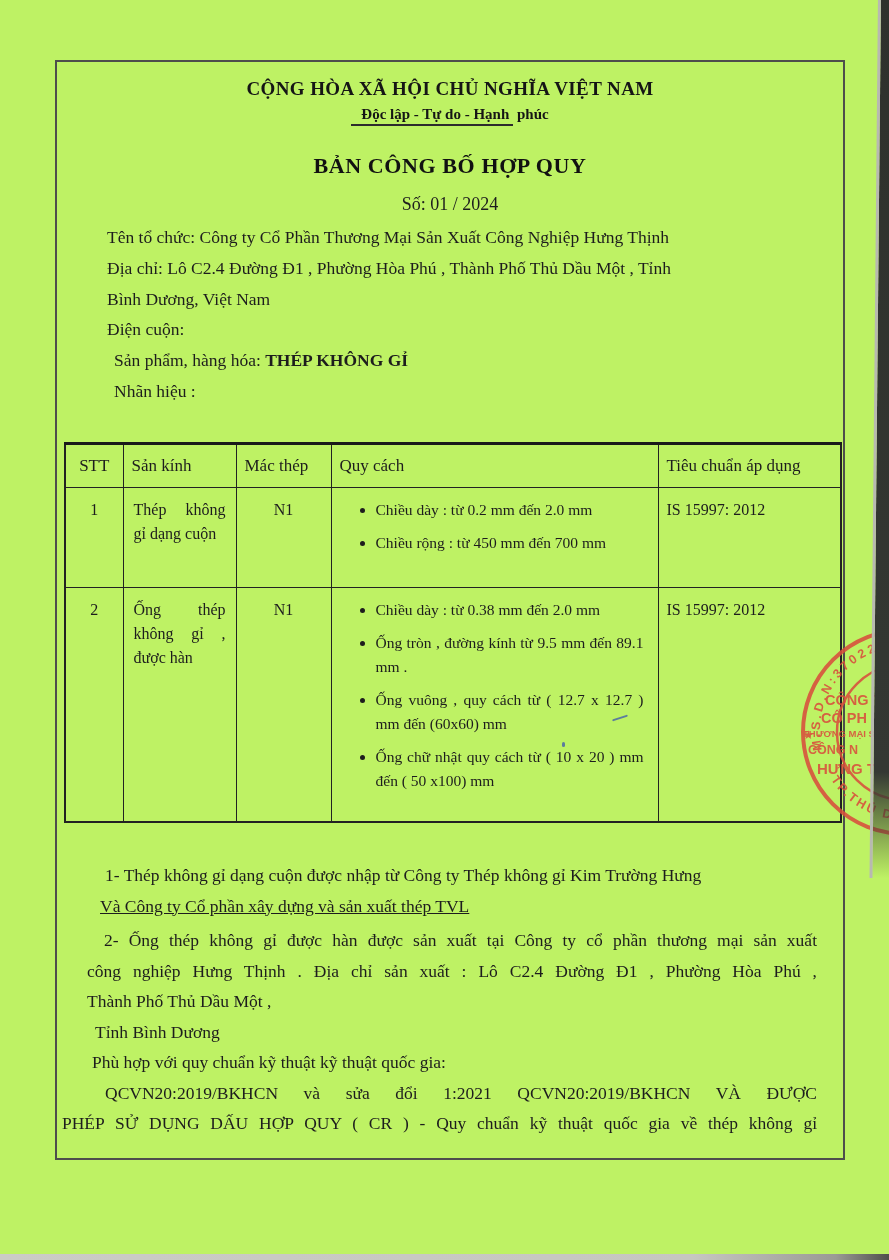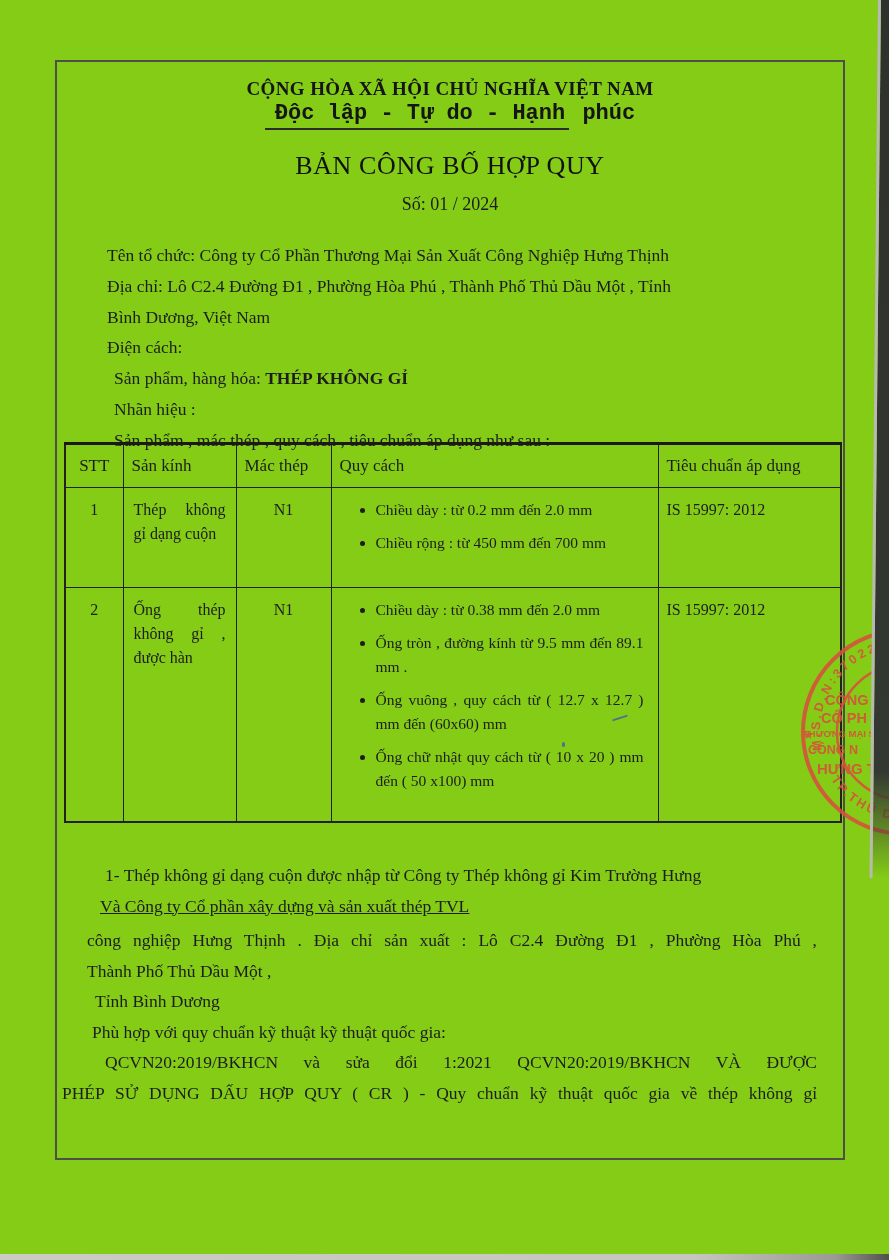--- a/index.html
+++ b/index.html
@@ -1,34 +1,34 @@
 <!DOCTYPE html>
 <html style="--stamp-color: #d94f3d;"><head>
 <meta charset="utf-8">
 <style>
   html,body{margin:0;padding:0;background:#e9e9e6;}
   .page{
-    position:relative;width:889px;height:1260px;background:#84cc16;
+    position:relative;width:889px;height:1260px;background:#bef264;
     overflow:hidden;font-family:"Liberation Serif","DejaVu Serif",serif;
     color:#1d1d1d;
   }
   
   .frame{
     position:absolute;left:55px;top:60px;width:786px;height:1096px;
     border:2px solid #4e4e4c;background:transparent;
   }
   
   .doc-header{position:absolute;left:0;top:15px;width:100%;text-align:center;}
   .nat-title{font-size:19px;font-weight:bold;letter-spacing:.4px;color:#151515;line-height:24px;}
-  .motto{font-size:22px;font-weight:bold;line-height:26px;color:#151515;font-family:Liberation Mono, monospace;}
+  .motto{font-size:15px;font-weight:bold;line-height:26px;color:#151515;}
   .motto .u{border-bottom:2px solid #2c2c2c;padding:0 4px 2px 10px;}
-  .doc-title{font-size:26px;font-weight:normal;letter-spacing:.6px;margin-top:25px;line-height:28px;color:#111;}
+  .doc-title{font-size:22px;font-weight:bold;letter-spacing:.6px;margin-top:25px;line-height:28px;color:#111;}
   .doc-number{font-size:18px;margin-top:12px;line-height:24px;}
   
-  .info{position:absolute;left:50px;top:160px;right:24px;font-size:17.5px;line-height:30.8px;margin-top:18px;}
+  .info{position:absolute;left:50px;top:160px;right:24px;font-size:17.5px;line-height:30.8px;}
   .info .indent{padding-left:7px;}
   .bold{font-weight:bold;}
   
   .tbl-wrap{position:absolute;left:7px;top:380px;}
   table{border-collapse:collapse;table-layout:fixed;width:776px;border:2px solid #222;border-top:3px solid #1a1a1a;}
   th,td{border:1.5px solid #222;vertical-align:top;font-weight:normal;}
   thead tr{height:44px;}
   th{font-size:17px;text-align:left;padding:6px 8px;vertical-align:middle;}
   th.c, td.c{text-align:center;}
   tr.r1{height:100px;}
@@ -82,24 +82,23 @@
       <div class="nat-title">CỘNG HÒA XÃ HỘI CHỦ NGHĨA VIỆT NAM</div>
       <div class="motto"><span class="u">Độc lập - Tự do - Hạnh</span> <span>phúc</span></div>
       <div class="doc-title">BẢN CÔNG BỐ HỢP QUY</div>
       <div class="doc-number">Số: 01 / 2024</div>
     </div>
 
     <div class="info">
       <div>Tên tổ chức: Công ty Cổ Phần Thương Mại Sản Xuất Công Nghiệp Hưng Thịnh</div>
       <div>Địa chỉ: Lô C2.4 Đường Đ1 , Phường Hòa Phú , Thành Phố Thủ Dầu Một , Tỉnh</div>
       <div>Bình Dương, Việt Nam</div>
-      <div>Điện cách:</div>
+      <div>Điện cuộn:</div>
       <div class="indent"><span>Sản phẩm, hàng hóa: </span><span class="bold">THÉP KHÔNG GỈ</span></div>
       <div class="indent">Nhãn hiệu :</div>
-      <div class="indent">Sản phẩm , mác thép , quy cách , tiêu chuẩn áp dụng như sau :</div>
     </div>
 
     <div class="tbl-wrap">
       <table>
         <colgroup>
           <col style="width:58px">
             <col style="width:113px">
             <col style="width:95px">
             <col style="width:327px">
             <col style="width:183px">
@@ -141,20 +140,21 @@
             <td>IS 15997: 2012</td>
           </tr>
         </tbody>
       </table>
     </div>
 
     <div class="notes">
       <div class="ln n1a">1- Thép không gỉ dạng cuộn được nhập từ Công ty Thép không gỉ Kim Trường Hưng</div>
       <div class="ln n1b">Và Công ty Cổ phần xây dựng và sản xuất thép TVL</div>
       <div class="n2">
+        <div class="ln n2a jst">2- Ống thép không gỉ được hàn được sản xuất tại Công ty cổ phần thương mại sản xuất</div>
         <div class="ln n2bc jst">công nghiệp Hưng Thịnh . Địa chỉ sản xuất : Lô C2.4 Đường Đ1 , Phường Hòa Phú ,</div>
         <div class="ln n2bc">Thành Phố Thủ Dầu Một ,</div>
       </div>
       <div class="ln n3">Tỉnh Bình Dương</div>
       <div class="ln n4">Phù hợp với quy chuẩn kỹ thuật kỹ thuật quốc gia:</div>
       <div class="ln n5a jst">QCVN20:2019/BKHCN và sửa đổi 1:2021 QCVN20:2019/BKHCN VÀ ĐƯỢC</div>
       <div class="ln n5b jst">PHÉP SỬ DỤNG DẤU HỢP QUY ( CR ) -  Quy chuẩn kỹ thuật quốc gia về thép không gỉ</div>
     </div>
 
   </div>

